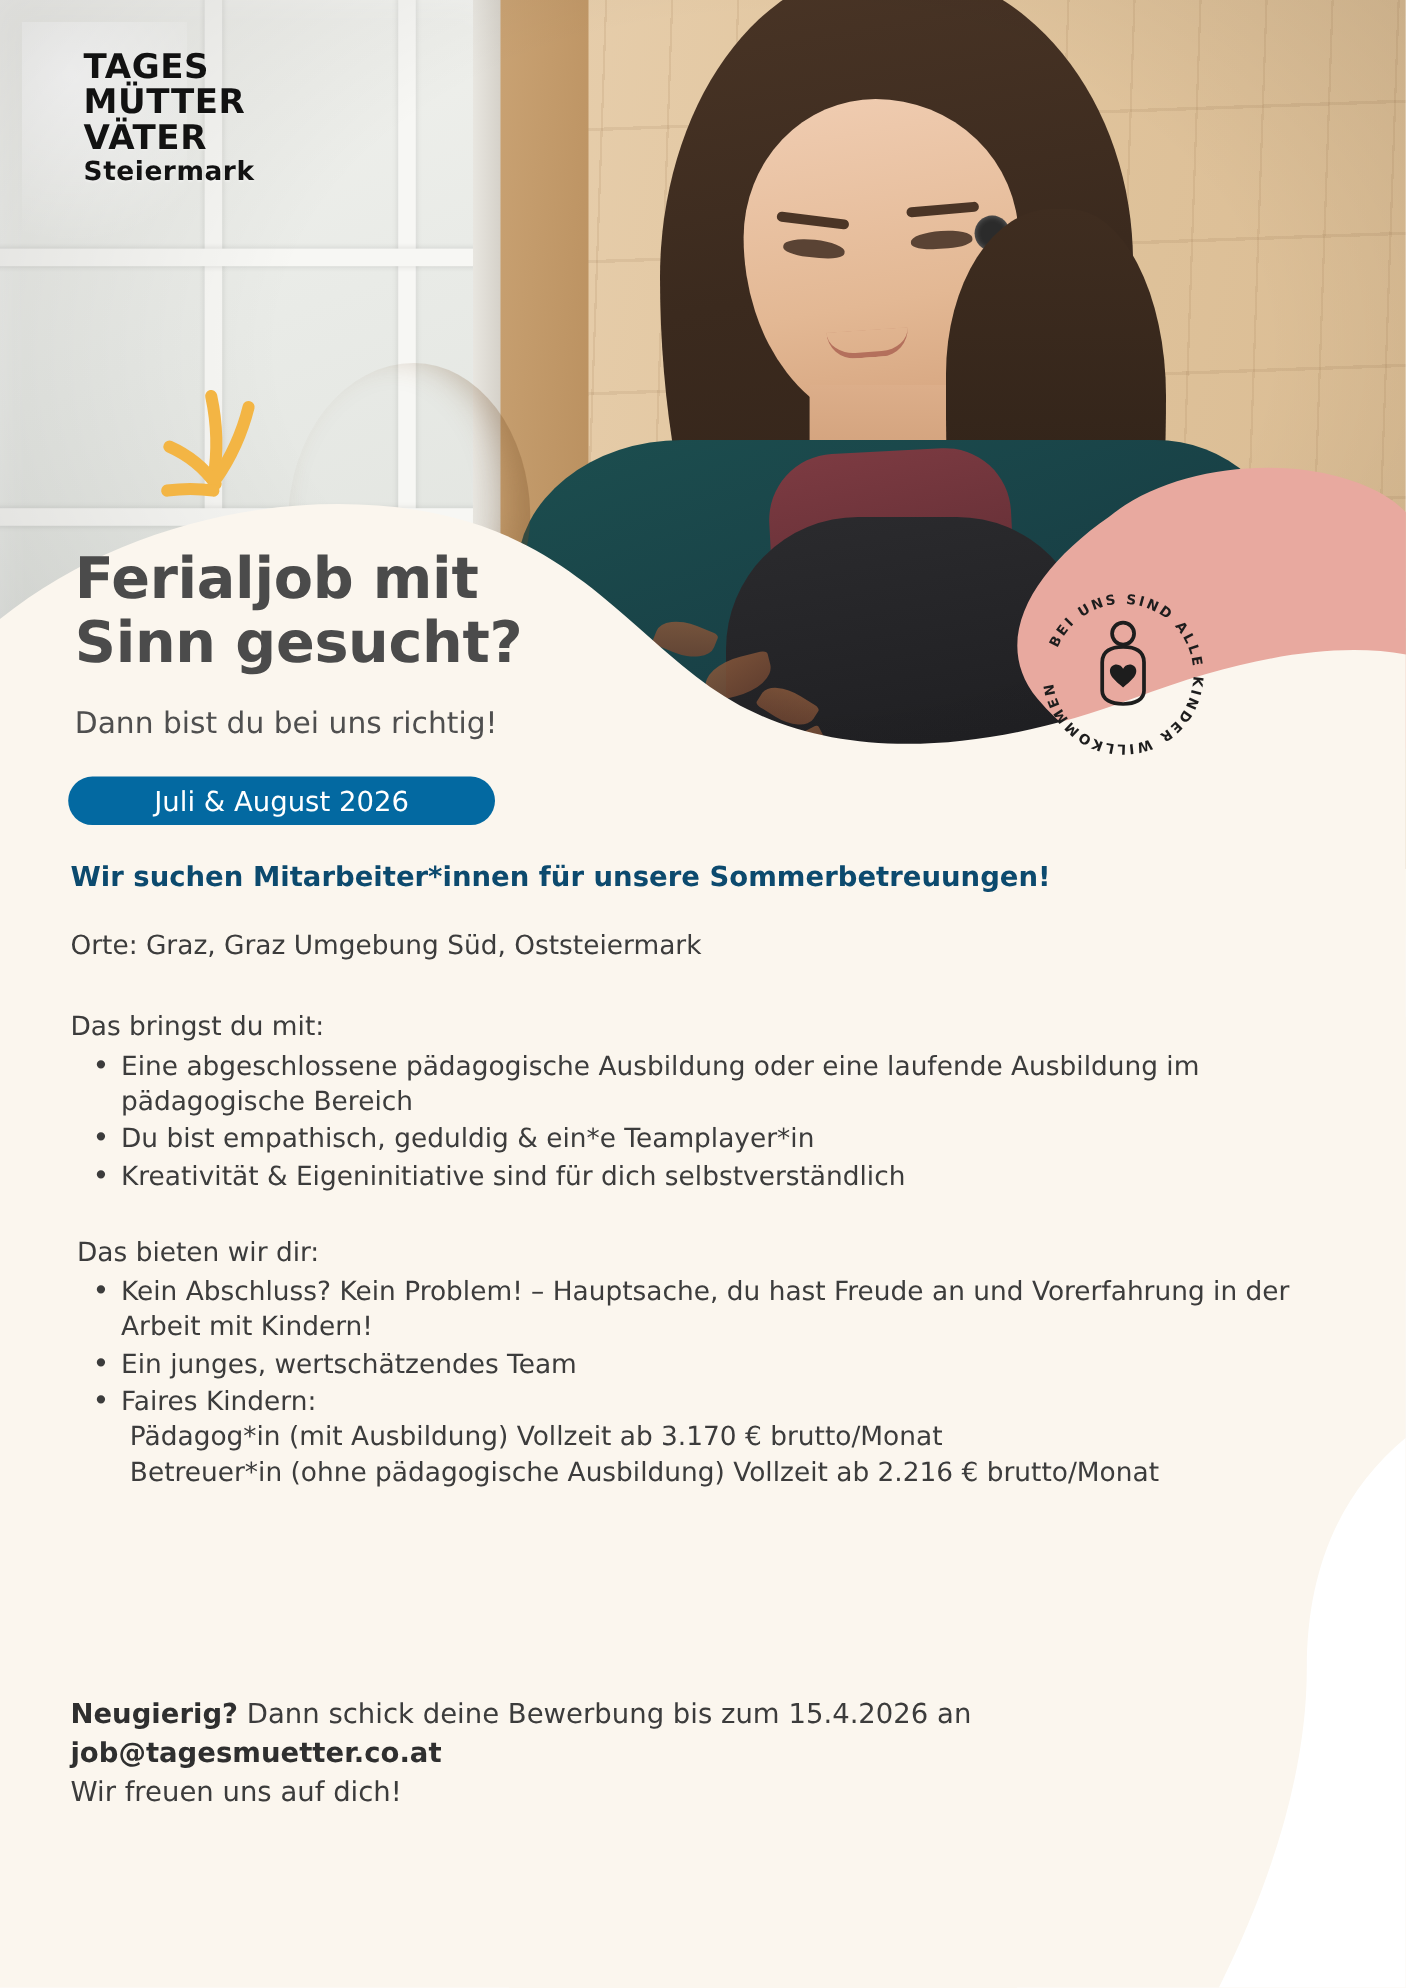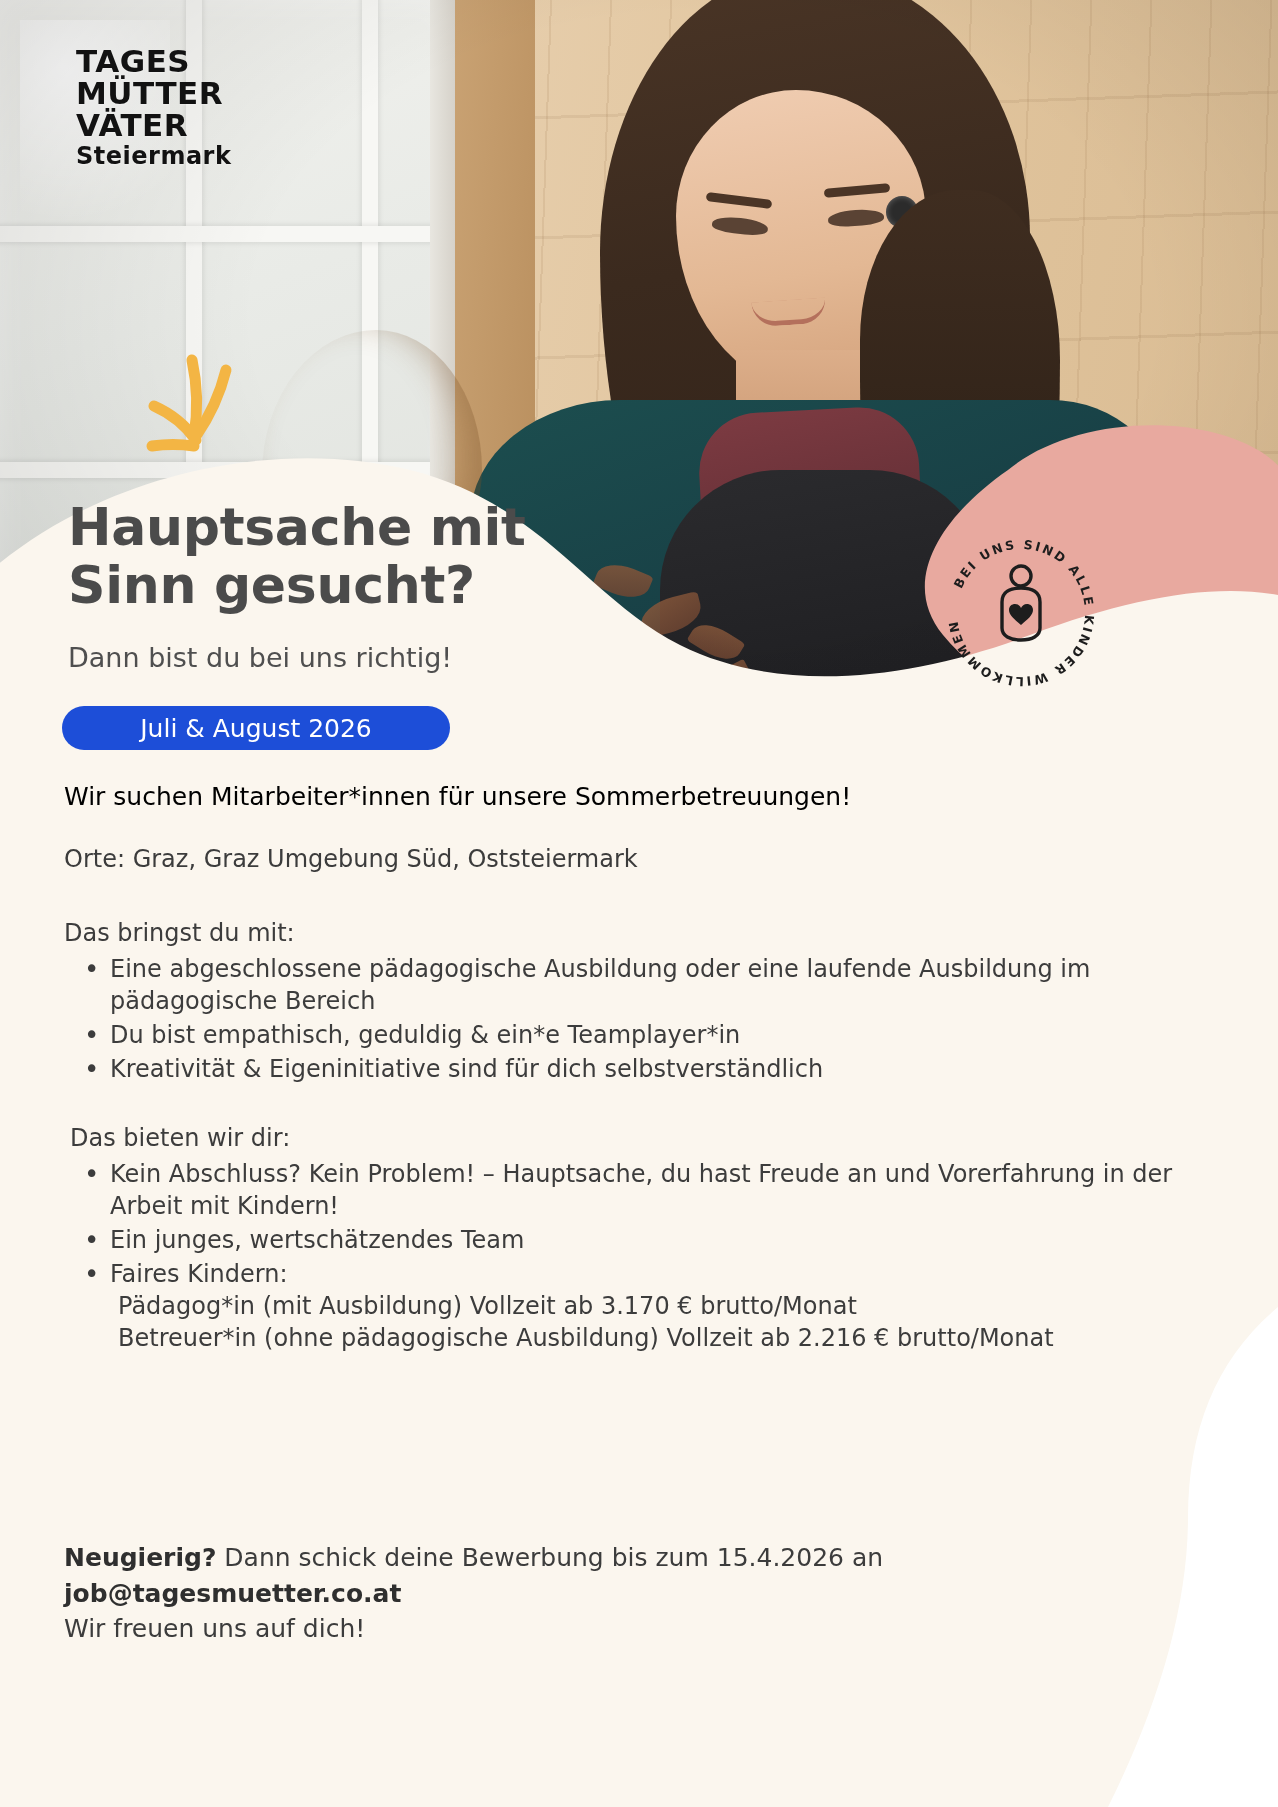--- a/index.html
+++ b/index.html
@@ -280,42 +280,42 @@
     font-size: 27px;
     color: #4f4f4f;
   }
   .pill {
     position: absolute;
     left: 62px;
     top: 706px;
     width: 388px;
     height: 44px;
     border-radius: 22px;
-    background: #1d4ed8;
+    background: #0369a1;
     color: #ffffff;
     font-size: 25px;
     display: flex;
     align-items: center;
     justify-content: center;
     font-weight: 400;
   }
 
   
   .body {
     position: absolute;
     left: 64px;
     top: 782px;
     width: 1150px;
     color: #3c3c3c;
   }
   .body .lead {
     font-size: 25px;
-    font-weight: 400;
+    font-weight: 700;
     margin: 0 0 34px 0;
-    color: #000000;
+    color: #0c4a6e;
   }
   .body .places {
     font-size: 24px;
     margin: 0 0 46px 0;
   }
   .body .sec-title {
     font-size: 24px;
     margin: 0 0 6px 0;
   }
   .body ul {
@@ -448,21 +448,21 @@
       <g fill="none" stroke="#1d1d1d" stroke-width="3.4" stroke-linecap="round" stroke-linejoin="round">
         <path d="M89,52 m-10,0 a10,10 0 1,0 20,0 a10,10 0 1,0 -20,0"></path>
         <path d="M70,78 C70,68 78,64 89,64 C100,64 108,68 108,78 L108,104 C108,112 100,116 89,116 C78,116 70,112 70,104 Z"></path>
         <path d="M89,101 C82,95 77,91 77,86 C77,82 80,80 83,80 C86,80 88,82 89,84 C90,82 92,80 95,80 C98,80 101,82 101,86 C101,91 96,95 89,101 Z" fill="#1d1d1d" stroke="none"></path>
       </g>
     </svg>
   </div>
 
   <div class="headline">
     <h1>
-      <span>Hauptsache mit</span><br>
+      <span>Ferialjob mit</span><br>
       <span>Sinn gesucht?</span>
     </h1>
   </div>
   <div class="subline">Dann bist du bei uns richtig!</div>
   <div class="pill">Juli &amp; August 2026</div>
 
   <div class="body">
     <p class="lead">Wir suchen Mitarbeiter*innen für unsere Sommerbetreuungen!</p>
     <p class="places">Orte: Graz, Graz Umgebung Süd, Oststeiermark</p>
 

